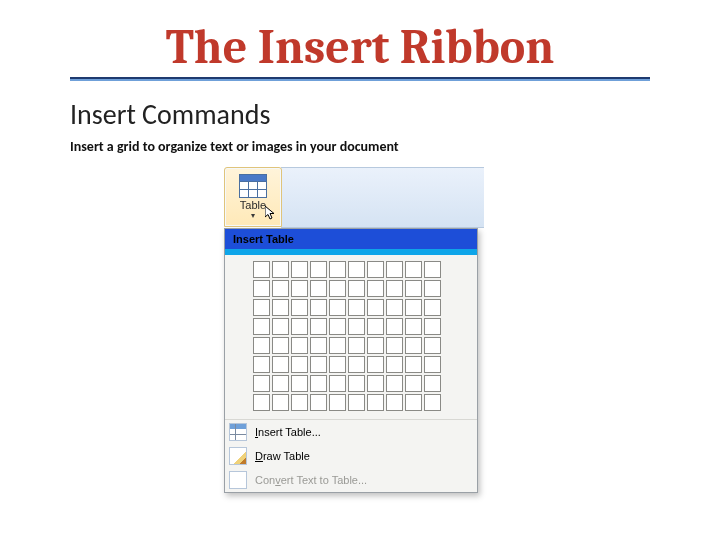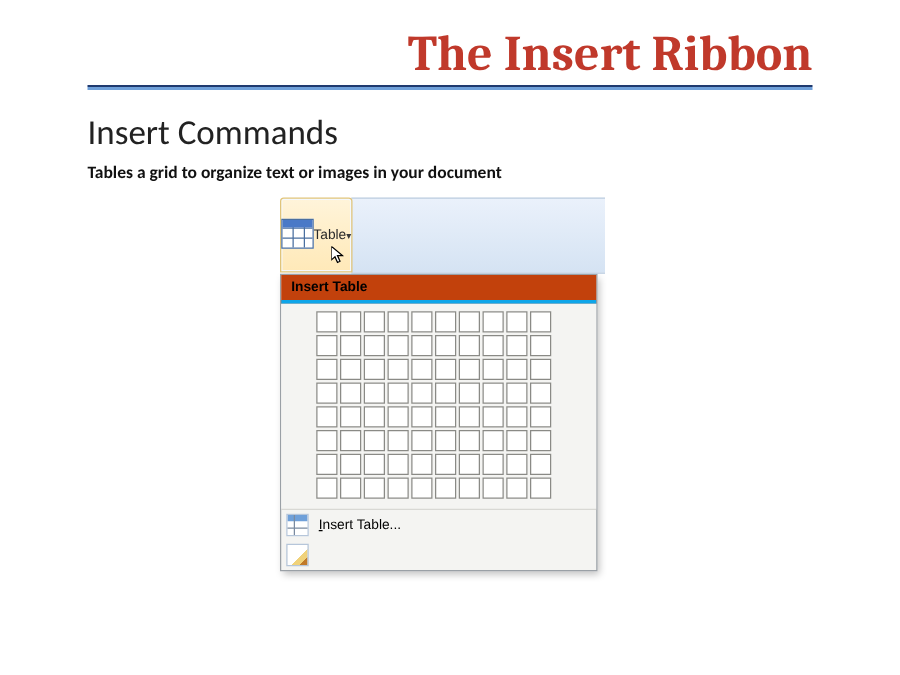--- a/index.html
+++ b/index.html
@@ -8,24 +8,24 @@
     width: 720px;
     height: 540px;
     font-family: "Calibri", "Segoe UI", Arial, sans-serif;
     background: #fff;
     position: relative;
   }
   .slide {
     padding: 20px 70px 0 70px;
   }
   .title {
-    font-size: 40px;
+    font-size: 48px;
     font-weight: bold;
     color: #c0392b;
-    text-align: right;
+    text-align: center;
     font-family: "Cambria", Georgia, serif;
     margin: 0 0 2px 0;
   }
   .title-rule {
     height: 4px;
     background: linear-gradient(to bottom, #1f3a6f 0%, #1f3a6f 50%, #6fa0d9 50%, #6fa0d9 100%);
     margin-bottom: 16px;
   }
   .subtitle {
     font-size: 28px;
@@ -46,21 +46,21 @@
     font-family: "Segoe UI", Tahoma, sans-serif;
     font-size: 11px;
   }
   .ribbon-chunk {
     display: flex;
     background: linear-gradient(#e8eef7, #cdddee);
     border: 1px solid #9bb3cf;
     border-radius: 3px 3px 0 0;
     height: 58px;
     width: 56px;
-    flex-direction: row;
+    flex-direction: column;
     align-items: center;
     justify-content: center;
     position: relative;
     box-shadow: 0 0 0 1px #f4f8fc inset;
     background: linear-gradient(#fff4da, #ffe9b8);
     border-color: #e0c47a;
   }
   .ribbon-rest {
     display:flex;
   }
@@ -119,22 +119,22 @@
   .dropdown {
     background: #f4f4f2;
     border: 1px solid #9aa0a6;
     width: 252px;
     box-shadow: 2px 3px 6px rgba(0,0,0,0.25);
   }
   .dd-header {
     font-weight: bold;
     font-size: 11px;
     padding: 4px 8px;
-    background: #c2410c;
-    border-bottom: 3px solid #0ea5e9;
+    background: #1d4ed8;
+    border-bottom: 6px solid #0ea5e9;
   }
   .grid-area {
     padding: 6px 8px 8px 28px;
     background:#f4f4f2;
   }
   .insert-grid {
     display: grid;
     grid-template-columns: repeat(10, 17px);
     grid-template-rows: repeat(8, 17px);
     gap: 2px;
@@ -201,21 +201,21 @@
     font-size:9px; color:#555; margin-left:auto;
   }
 </style>
 </head>
 <body>
 
 <div class="slide">
   <h1 class="title">The Insert Ribbon</h1>
   <div class="title-rule"></div>
   <div class="subtitle">Insert Commands</div>
-  <div class="desc">Tables a grid to organize text or images in your document</div>
+  <div class="desc">Insert a grid to organize text or images in your document</div>
 
   <div class="ui-area">
     <div class="ribbon-rest">
       <div class="ribbon-chunk">
         <div class="table-big-icon">
           <span class="tbi-v1"></span>
             <span class="tbi-v2"></span>
             <span class="tbi-h"></span>
         </div>
         <div class="table-btn-label">Table</div>
@@ -316,17 +316,22 @@
           </div>
       </div>
       <div class="dd-sep"></div>
       <div id="dd-items">
           <div class="dd-item">
             <div class="dd-icon grid"></div>
             <div class="dd-label"><u>I</u>nsert Table...</div>
           </div>
           <div class="dd-item">
             <div class="dd-icon pencil"></div>
+            <div class="dd-label"><u>D</u>raw Table</div>
+          </div>
+          <div class="dd-item disabled">
+            <div class="dd-icon text"></div>
+            <div class="dd-label">Con<u>v</u>ert Text to Table...</div>
           </div>
         </div>
     </div>
   </div>
 </div>
 
 </body></html>

